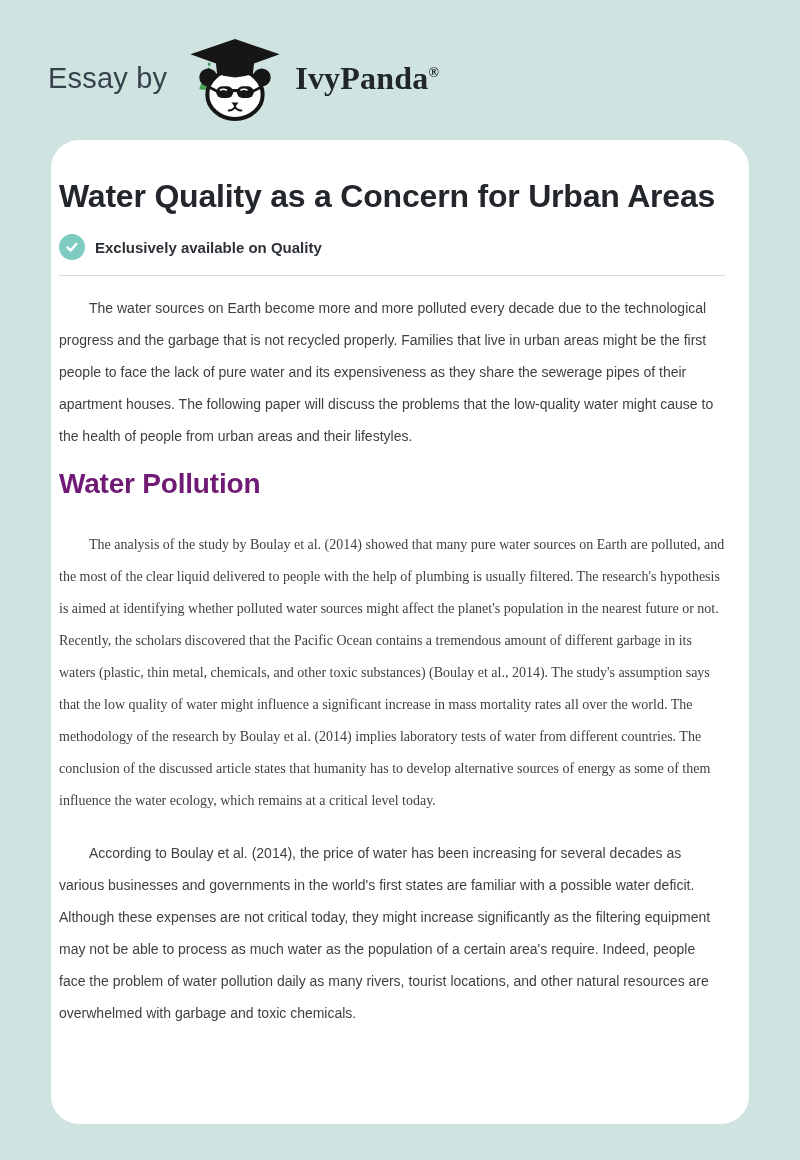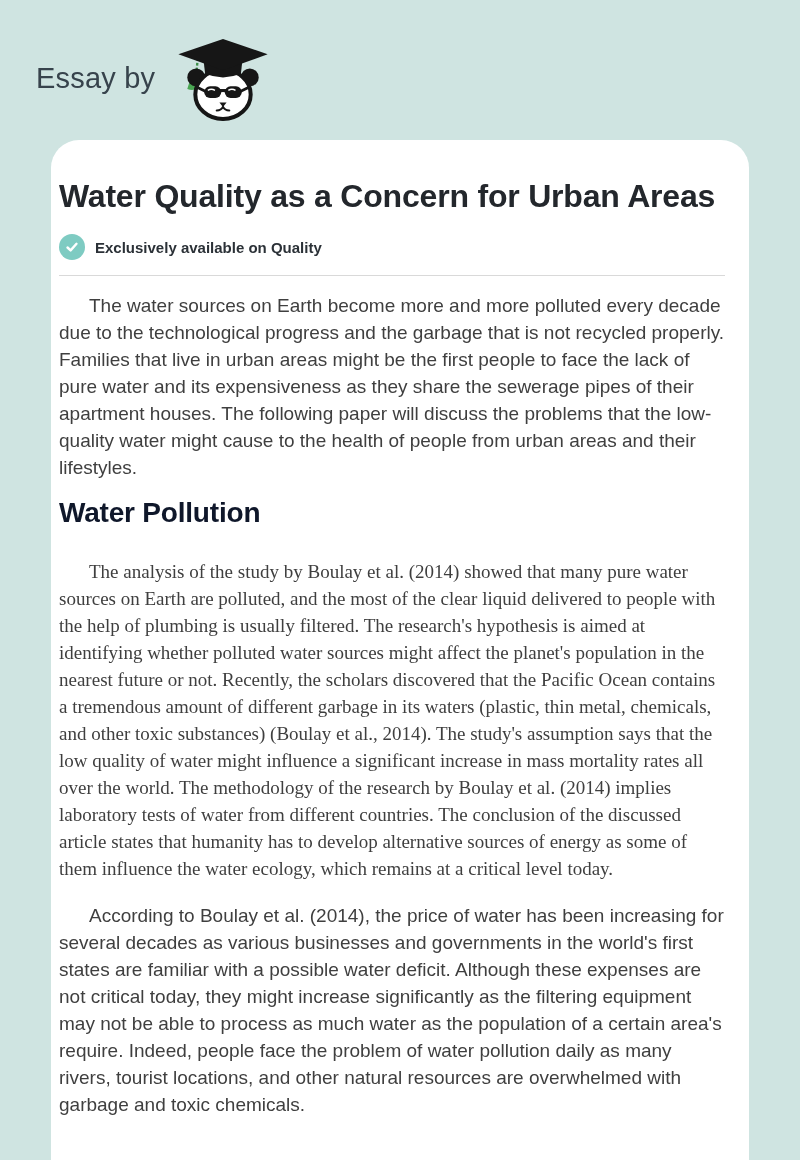--- a/index.html
+++ b/index.html
@@ -9,21 +9,21 @@
     height: 1160px;
     background: #cfe4e1;
     font-family: "Liberation Sans", sans-serif;
     overflow: hidden;
   }
 
   
   .site-header {
     margin-top: 28px;
     height: 100px;
-    padding: 0 36px;
+    padding: 0 48px;
     display: flex;
     align-items: center;
   }
   .essay-by {
     font-size: 29px;
     color: #37434c;
     letter-spacing: 0.2px;
   }
   .logo-wrap {
     width: 100px;
@@ -88,34 +88,34 @@
   }
 
   hr.divider {
     border: none;
     border-top: 1px solid #d9d9d9;
     margin: 0 0 16px 0;
   }
 
   p.body-text {
     margin: 0 0 14px 0;
-    font-size: 19px;
-    line-height: 27px;
+    font-size: 14px;
+    line-height: 32px;
     color: #3f3f3f;
     text-indent: 30px;
   }
   p.body-text.mid { margin-bottom: 20px; font-family: Liberation Serif, serif; }
   p.body-text:last-child { margin-bottom: 0; }
 
   h2.section-heading {
     margin: 14px 0 27px 0;
     font-size: 28px;
     line-height: 36px;
     font-weight: 700;
-    color: #0f172a;
+    color: #701a75;
     letter-spacing: -0.2px;
   }
 </style>
 </head>
 <body>
 
 <header class="site-header">
   <span class="essay-by">Essay by</span>
 
   <span class="logo-wrap">
@@ -141,20 +141,21 @@
       <path d="M39,59.5 q4,-2.5 8,0" stroke="#ffffff" stroke-width="1.6" fill="none"></path>
       <path d="M62,59.5 q4,-2.5 8,0" stroke="#ffffff" stroke-width="1.6" fill="none"></path>
 
       <path d="M52,73 h8 l-4,5 z" fill="#161616"></path>
       <path d="M56,78 q-2,4 -7,4 M56,78 q2,4 7,4" stroke="#161616" stroke-width="2.4" fill="none" stroke-linecap="round"></path>
 
       <path d="M36,84 q20,14 40,0 q-4,9 -20,9 q-16,0 -20,-9 z" fill="#161616"></path>
     </svg>
   </span>
 
+  <span class="brand"><span>IvyPanda</span><sup>®</sup></span>
 </header>
 
 <main class="card">
   <h1 class="essay-title">Water Quality as a Concern for Urban Areas</h1>
 
   <div class="badge">
     <span class="check-circle">
       <svg viewBox="0 0 14 14" xmlns="http://www.w3.org/2000/svg" aria-hidden="true">
         <path d="M2.5 7.5 L5.6 10.4 L11.5 3.8" fill="none" stroke="#ffffff" stroke-width="2.4" stroke-linecap="round" stroke-linejoin="round"></path>
       </svg>

